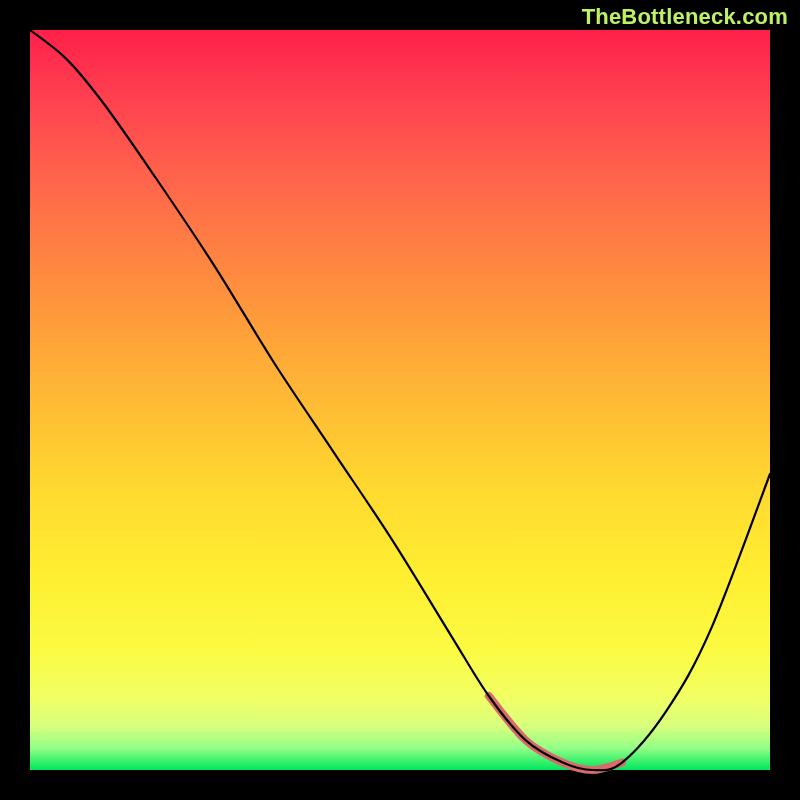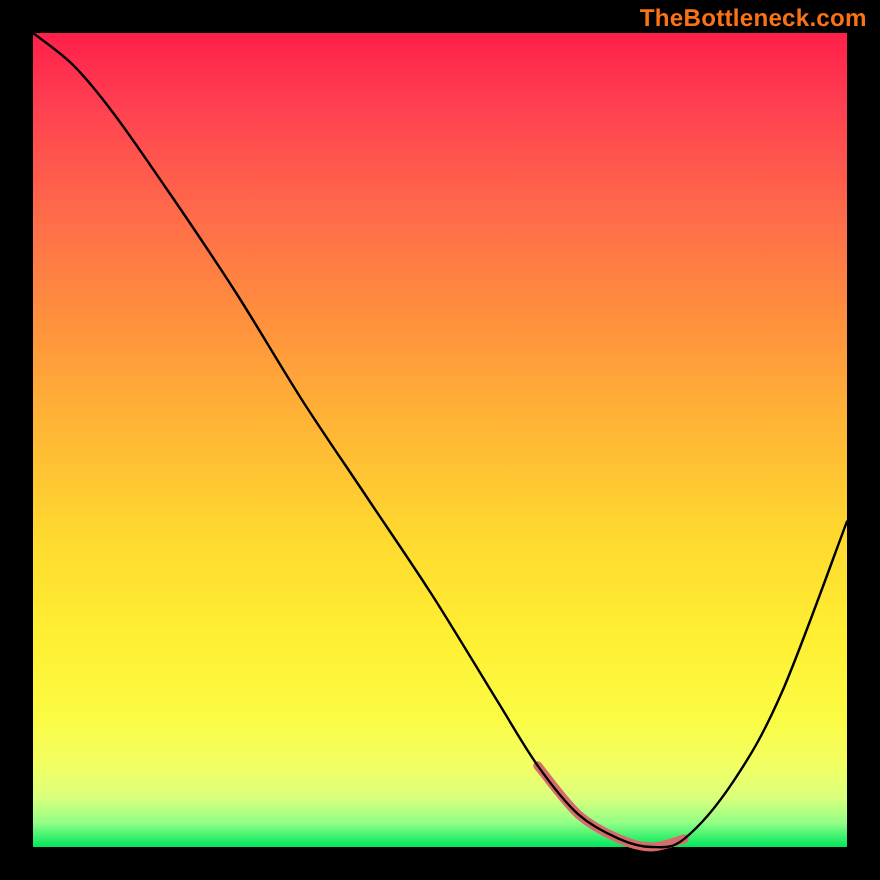--- a/index.html
+++ b/index.html
@@ -14,21 +14,21 @@
   .frame {
     position: relative;
     width: 800px;
     height: 800px;
     background: #000;
   }
   .watermark {
     position: absolute;
     top: 4px;
     right: 12px;
-    color: #f97316;
+    color: #bef264;
     font-size: 22px;
     font-weight: 600;
     letter-spacing: 0.2px;
     z-index: 4;
   }
   .plot-area {
     position: absolute;
     left: 30px;
     top: 30px;
     width: 740px;

